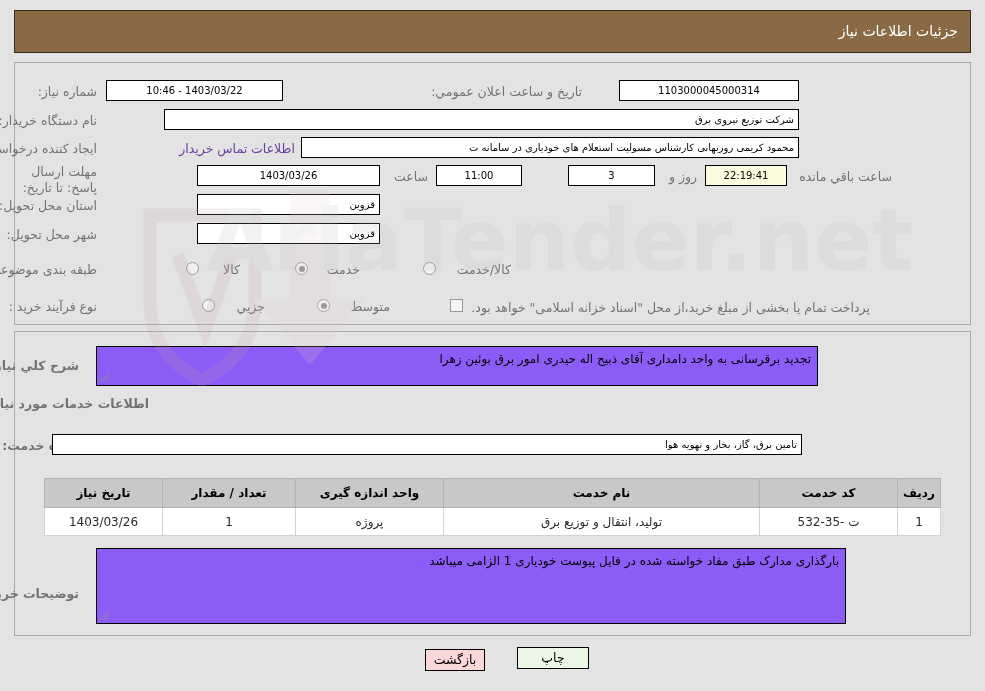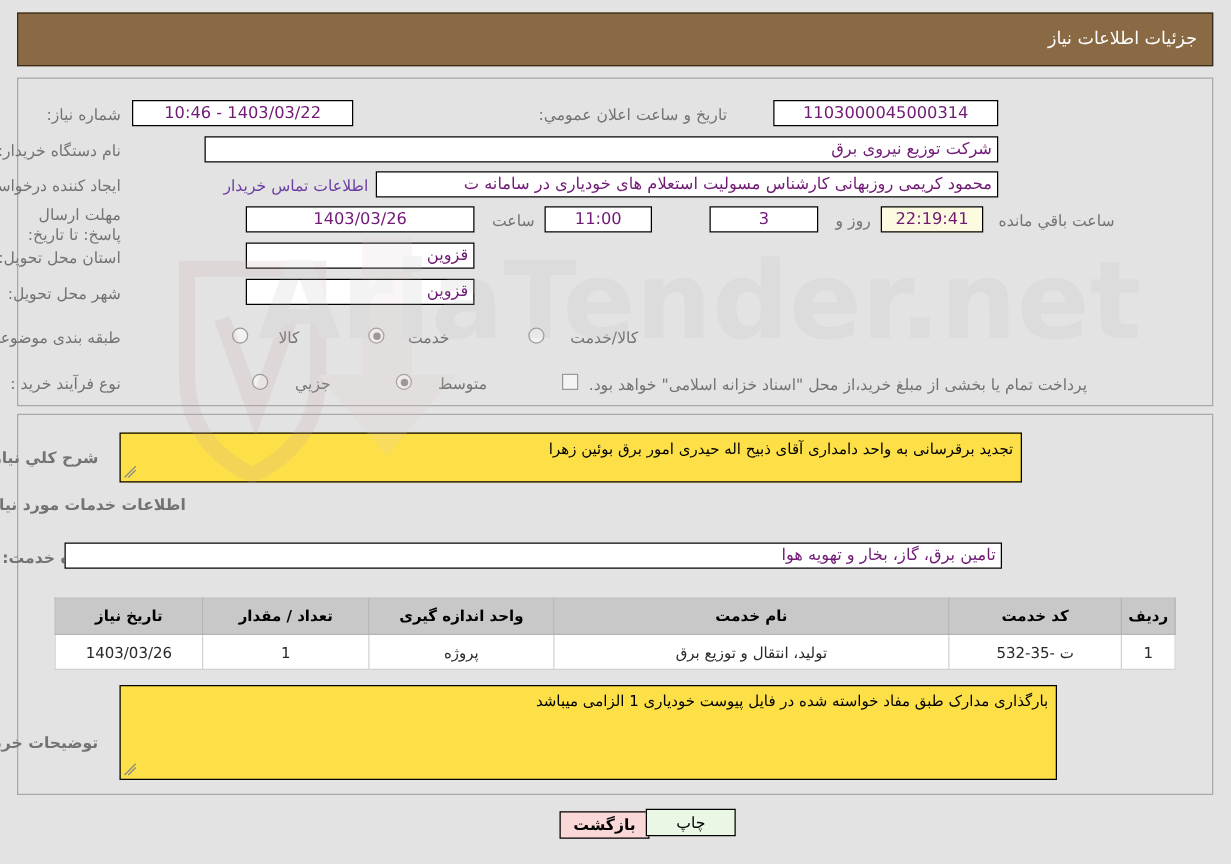--- a/index.html
+++ b/index.html
@@ -62,22 +62,22 @@
     white-space: nowrap;
     line-height: 15px;
   }
   .lbl.bold { font-weight: bold; }
 
   .fld {
     position: absolute;
     border: 1px solid #000;
     background: #ffffff;
     box-sizing: border-box;
-    font-size: 13px;
-    color: #701a75;
+    font-size: 10px;
+    color: #000000;
     line-height: 19px;
     height: 21px;
     padding: 0 4px;
     white-space: nowrap;
     overflow: hidden;
   }
   .fld.center { text-align: center; }
   .fld.rightal { text-align: right; }
   .fld.yellow  { background: #fcfadf; }
 
@@ -111,21 +111,21 @@
     width: 13px; height: 13px;
     border: 1px solid #9a9a9a;
     background: #f4f4f4;
     box-sizing: border-box;
   }
 
   
   .ta {
     position: absolute;
     border: 1px solid #000;
-    background: #fde047;
+    background: #8b5cf6;
     box-sizing: border-box;
     font-size: 12px;
     color: #000;
     padding: 4px 6px;
     text-align: right;
     overflow: hidden;
     line-height: 16px;
   }
   .ta .grip {
     position: absolute;
@@ -269,21 +269,21 @@
 
   <div class="lbl bold" style="right:906px; top:586px;">توضیحات خریدار:</div>
   <div class="ta" style="right:139px; top:548px; width:750px; height:76px;">
     <span>بارگذاری مدارک طبق مفاد خواسته شده در فایل پیوست خودیاری 1 الزامی میباشد</span>
     <svg class="grip" viewBox="0 0 12 12">
       <line x1="1" y1="10" x2="10" y2="1" stroke="#8a8a8a" stroke-width="1"></line>
       <line x1="4" y1="10" x2="10" y2="4" stroke="#8a8a8a" stroke-width="1"></line>
     </svg>
   </div>
 
-  <div class="btn" id="btn-back" style="right:465px; top:649px; width:72px;font-weight:bold;">بازگشت</div>
+  <div class="btn" id="btn-back" style="right:500px; top:649px; width:60px;">بازگشت</div>
   <div class="btn" id="btn-print" style="right:396px; top:647px; width:72px;">چاپ</div>
 
   <svg class="watermark" viewBox="0 0 985 280">
     <g opacity="0.5">
       <path d="M150 35 L255 35 L255 120 Q255 175 202 200 Q150 175 150 120 Z" fill="none" stroke="#c9a0a3" stroke-width="13"></path>
       <path d="M178 75 L205 150 L232 75" fill="none" stroke="#c9a0a3" stroke-width="13"></path>
       <path d="M290 10 L330 10 L330 120 L365 120 L310 185 L255 120 L290 120 Z" fill="#e8c9cc"></path>
       <text x="560" y="90" text-anchor="middle" font-family="&quot;DejaVu Sans&quot;, sans-serif" font-size="86" font-weight="bold" fill="#bdbdbd" direction="ltr">AriaTender.net</text>
     </g>
   </svg>

